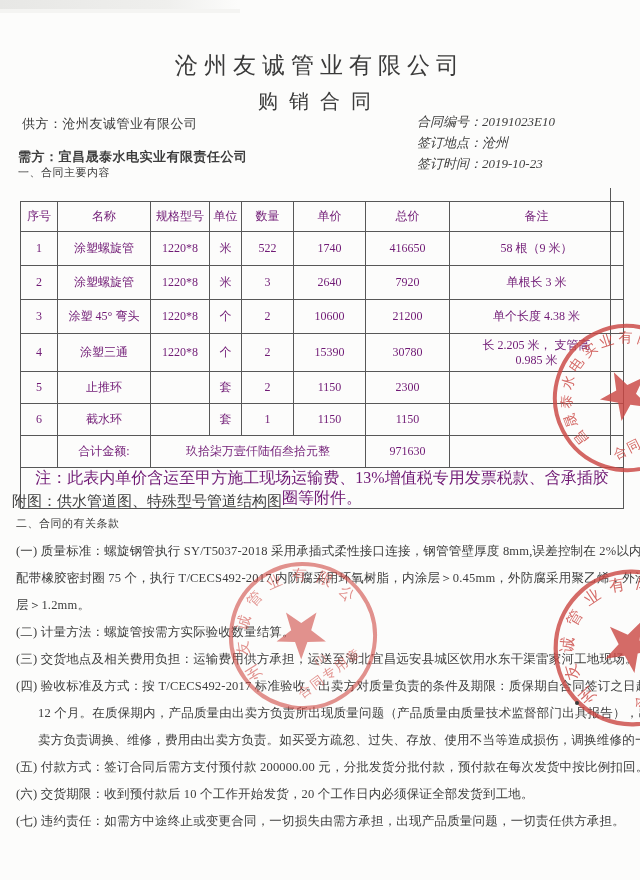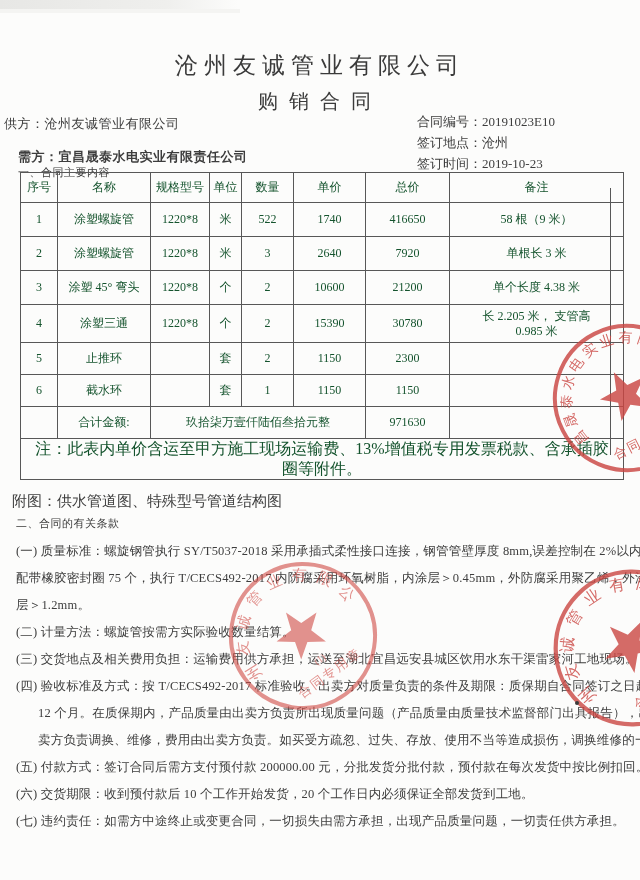--- a/index.html
+++ b/index.html
@@ -10,30 +10,30 @@
     color:#3d3d3d;
   }
   .scan-band{position:absolute;left:0;top:0;width:238px;height:9px;
     background:linear-gradient(to right,#e7e7e5 0%,#efefed 70%,rgba(255,255,255,0) 100%);}
   .scan-band2{position:absolute;left:0;top:9px;width:240px;height:4px;background:#f4f4f2;}
   .doc-title{position:absolute;left:0;top:50px;width:640px;text-align:center;
     font-size:23px;letter-spacing:6px;color:#3a3a3a;}
   .doc-subtitle{position:absolute;left:0;top:88px;width:640px;text-align:center;
     font-size:20px;letter-spacing:11px;color:#3a3a3a;}
   .meta-line{position:absolute;font-size:13px;letter-spacing:.5px;white-space:nowrap;}
-  .m-supplier{left:4px;top:115px;}
+  .m-supplier{left:22px;top:115px;}
   .m-buyer{left:18px;top:148px;font-weight:bold;}
-  .meta-right{position:absolute;left:417px;top:111px;font-size:13px;line-height:21px;}
+  .meta-right{position:absolute;left:417px;top:111px;font-size:13px;line-height:21px;font-style:italic;}
   .meta-right div{white-space:nowrap;}
   .sec-heading{position:absolute;font-size:11px;letter-spacing:.5px;color:#383838;}
   .h1{left:18px;top:165px;}
   .h2{left:16px;top:516px;text-align:right;}
   .attachment{position:absolute;left:12px;top:492px;font-size:15px;}
-  table.items{position:absolute;left:20px;top:172px;width:603px;
-    border-collapse:collapse;table-layout:fixed;font-size:12px;color:#14532d;padding-left:8px;}
+  table.items{position:absolute;left:20px;top:201px;width:603px;
+    border-collapse:collapse;table-layout:fixed;font-size:12px;color:#701a75;padding-left:8px;}
   table.items td,table.items th{border:1px solid #575757;text-align:center;
     vertical-align:middle;padding:0 2px;font-weight:normal;overflow:hidden;line-height:1.25;}
   table.items .note-cell{text-align:center;padding:0 7px;font-size:16px;}
   .col-sliver{position:absolute;left:610px;top:188px;width:1px;height:267px;background:#575757;}
   .terms{position:absolute;left:16px;top:538px;width:612px;font-size:12.5px;}
   .term-line{height:27px;line-height:27px;white-space:nowrap;letter-spacing:.2px;}
   .term-line.indent{padding-left:22px;}
   .stamp{position:absolute;pointer-events:none;}
   .stamp svg{display:block;}
   .st-a{left:547px;top:318px;opacity:.82;transform:rotate(-27deg);color:#cb4743;}

